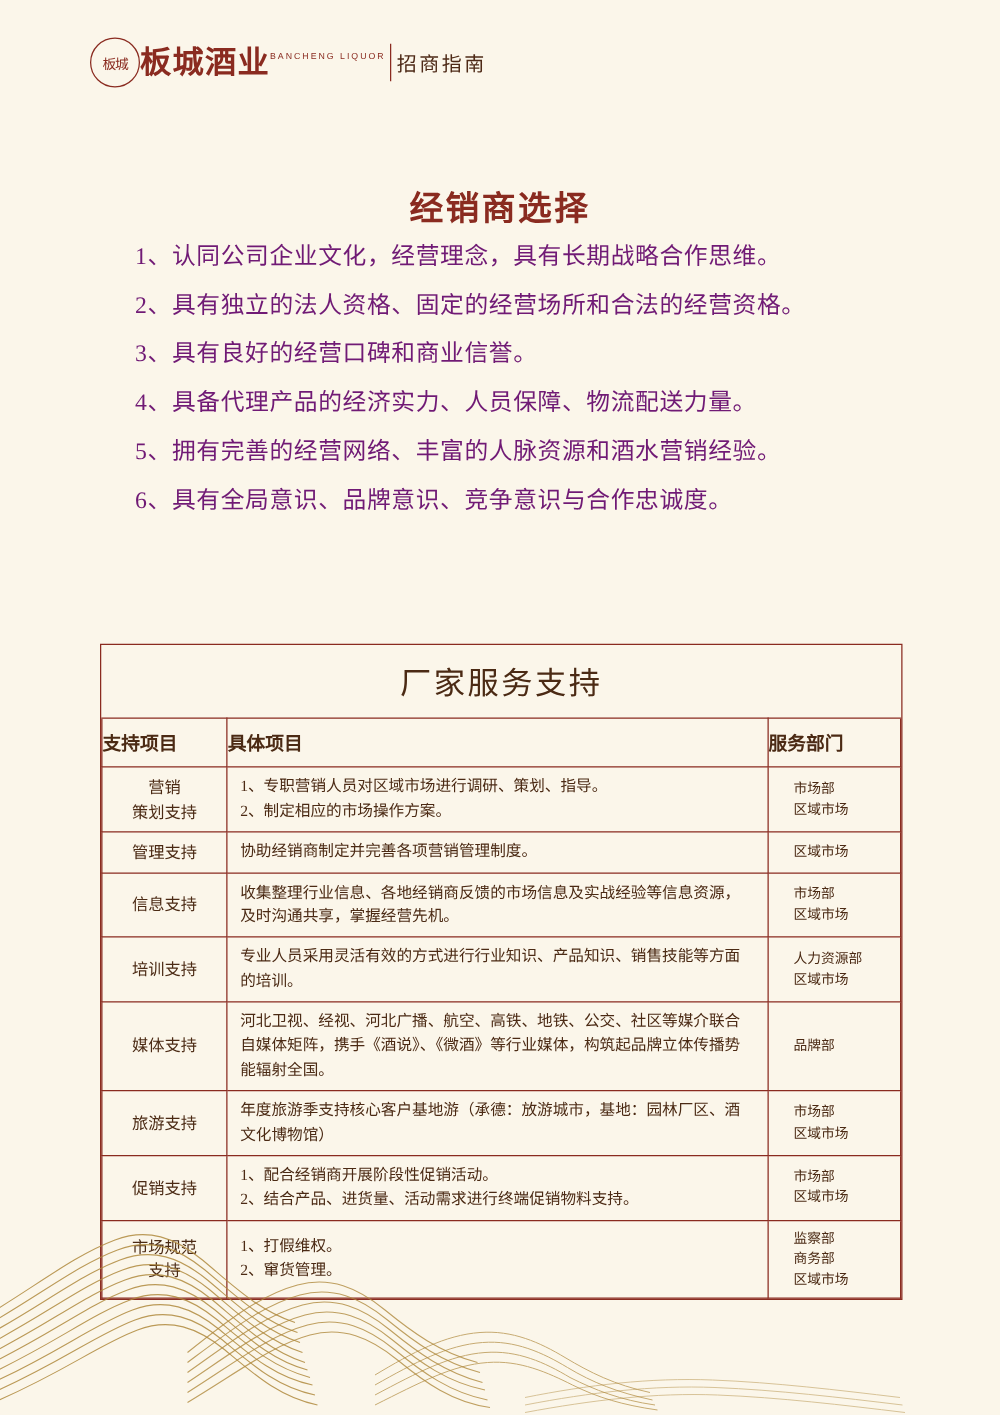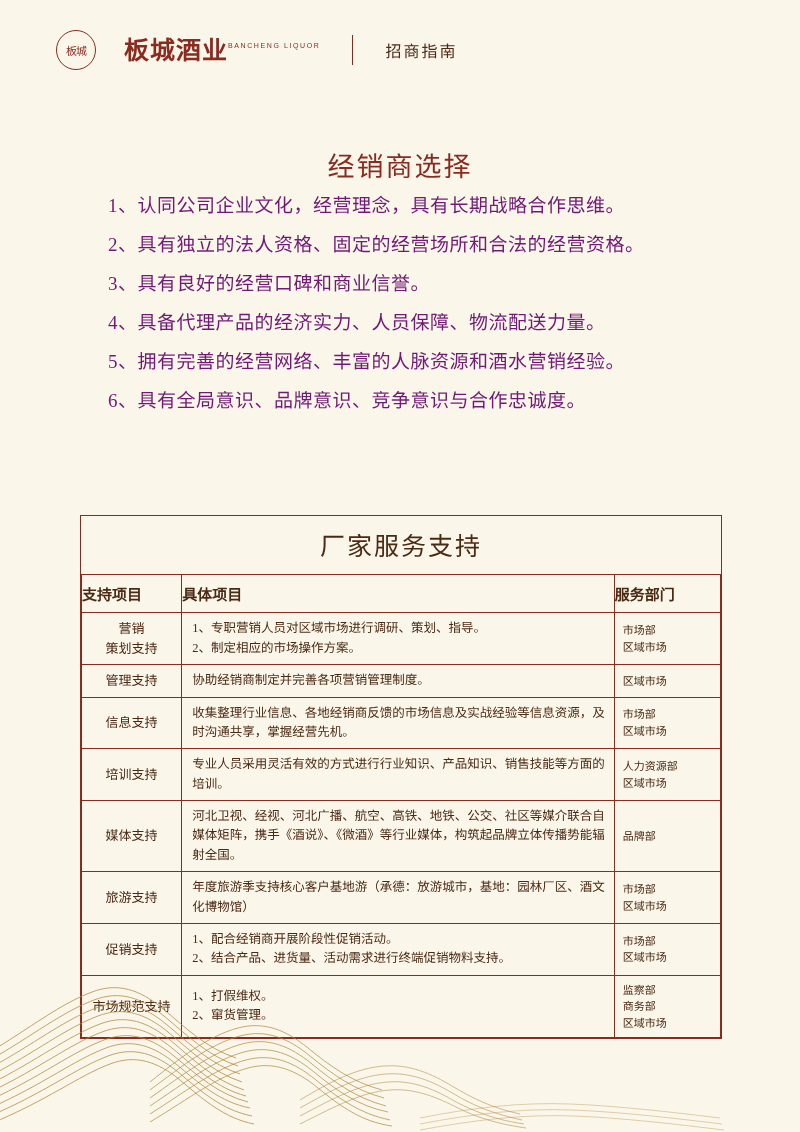--- a/index.html
+++ b/index.html
@@ -13,24 +13,24 @@
     font-family: "Liberation Serif", "DejaVu Serif", serif;
     color: #5a2b18;
     position: relative;
     overflow: hidden;
   }
 
   
   .header {
     position: absolute;
     top: 30px;
-    left: 56px;
+    left: 72px;
     display: flex;
     align-items: center;
-    gap: 28px;
+    gap: 0;
   }
   .logo-mark {
     width: 38px;
     height: 38px;
     border-radius: 50%;
     border: 1.4px solid #8a2b20;
     display: flex;
     align-items: center;
     justify-content: center;
     font-size: 11px;
@@ -70,21 +70,21 @@
   }
 
   
   .section-title {
     position: absolute;
     top: 145px;
     left: 0;
     width: 800px;
     text-align: center;
     font-size: 27px;
-    font-weight: normal;
+    font-weight: bold;
     color: #8a2b20;
     letter-spacing: 2px;
   }
   .criteria {
     position: absolute;
     top: 196px;
     left: 108px;
     width: 600px;
   }
   .criteria-item {
@@ -106,21 +106,21 @@
     background: transparent;
   }
   table.support {
     width: 100%;
     border-collapse: collapse;
     table-layout: fixed;
   }
   table.support td, table.support th {
     border: 1px solid #8a2b20;
     vertical-align: middle;
-    padding: 6px 8px;
+    padding: 6px 20px;
     color: #4b2a14;
   }
   .table-title {
     border: none !important;
     border-bottom: 1px solid #8a2b20 !important;
     text-align: center;
     font-size: 25px;
     font-weight: normal;
     color: #8a2b20;
     padding: 10px 0 12px 0 !important;

